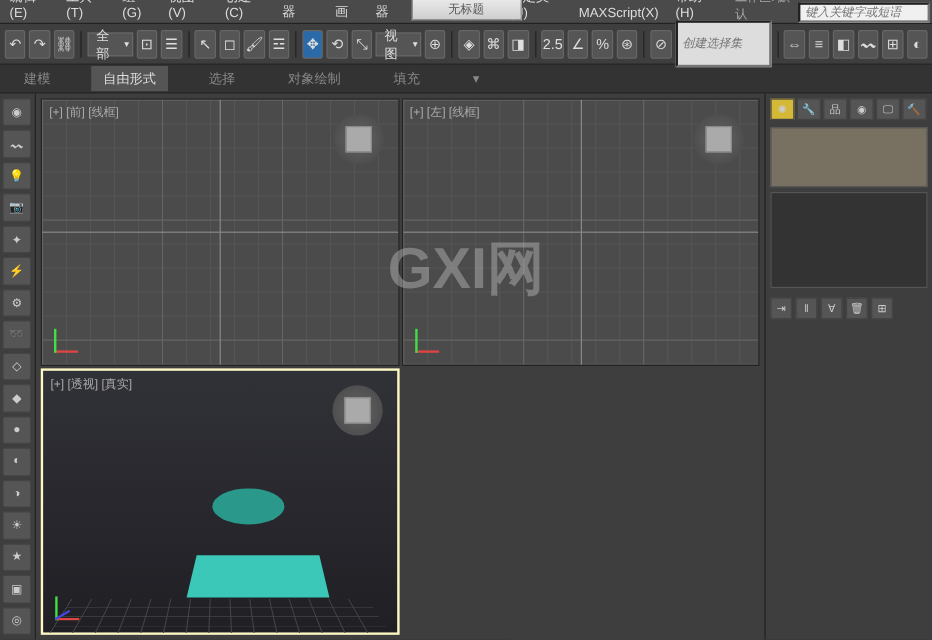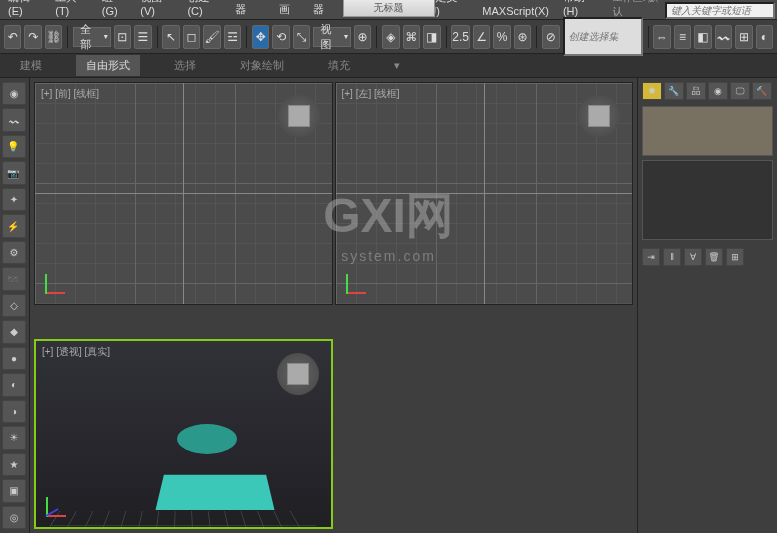--- a/index.html
+++ b/index.html
@@ -164,21 +164,21 @@
   gap: 2px;
   padding: 4px;
   background: #3e3e3e;
 }
 .viewport {
   position: relative;
   background: #4b4b4b;
   border: 1px solid #222;
   overflow: hidden;
 }
-.viewport.active { border: 2px solid #84cc16; margin-top: 32px; }
+.viewport.active { border: 2px solid #fef9c3; }
 .vp-label {
   position: absolute;
   top: 4px;
   left: 6px;
   color: #aaa;
   font-size: 10px;
   z-index: 5;
 }
 .grid {
   position: absolute;
@@ -522,14 +522,13 @@
       <div class="pibtn">‖</div>
       <div class="pibtn">∀</div>
       <div class="pibtn">🗑</div>
       <div class="pibtn">⊞</div>
     </div>
   </div>
 </div>
 
 <div class="watermark">
   <div>GXI网</div>
-  <div class="sub">system.com</div>
 </div>
 
 </body></html>

